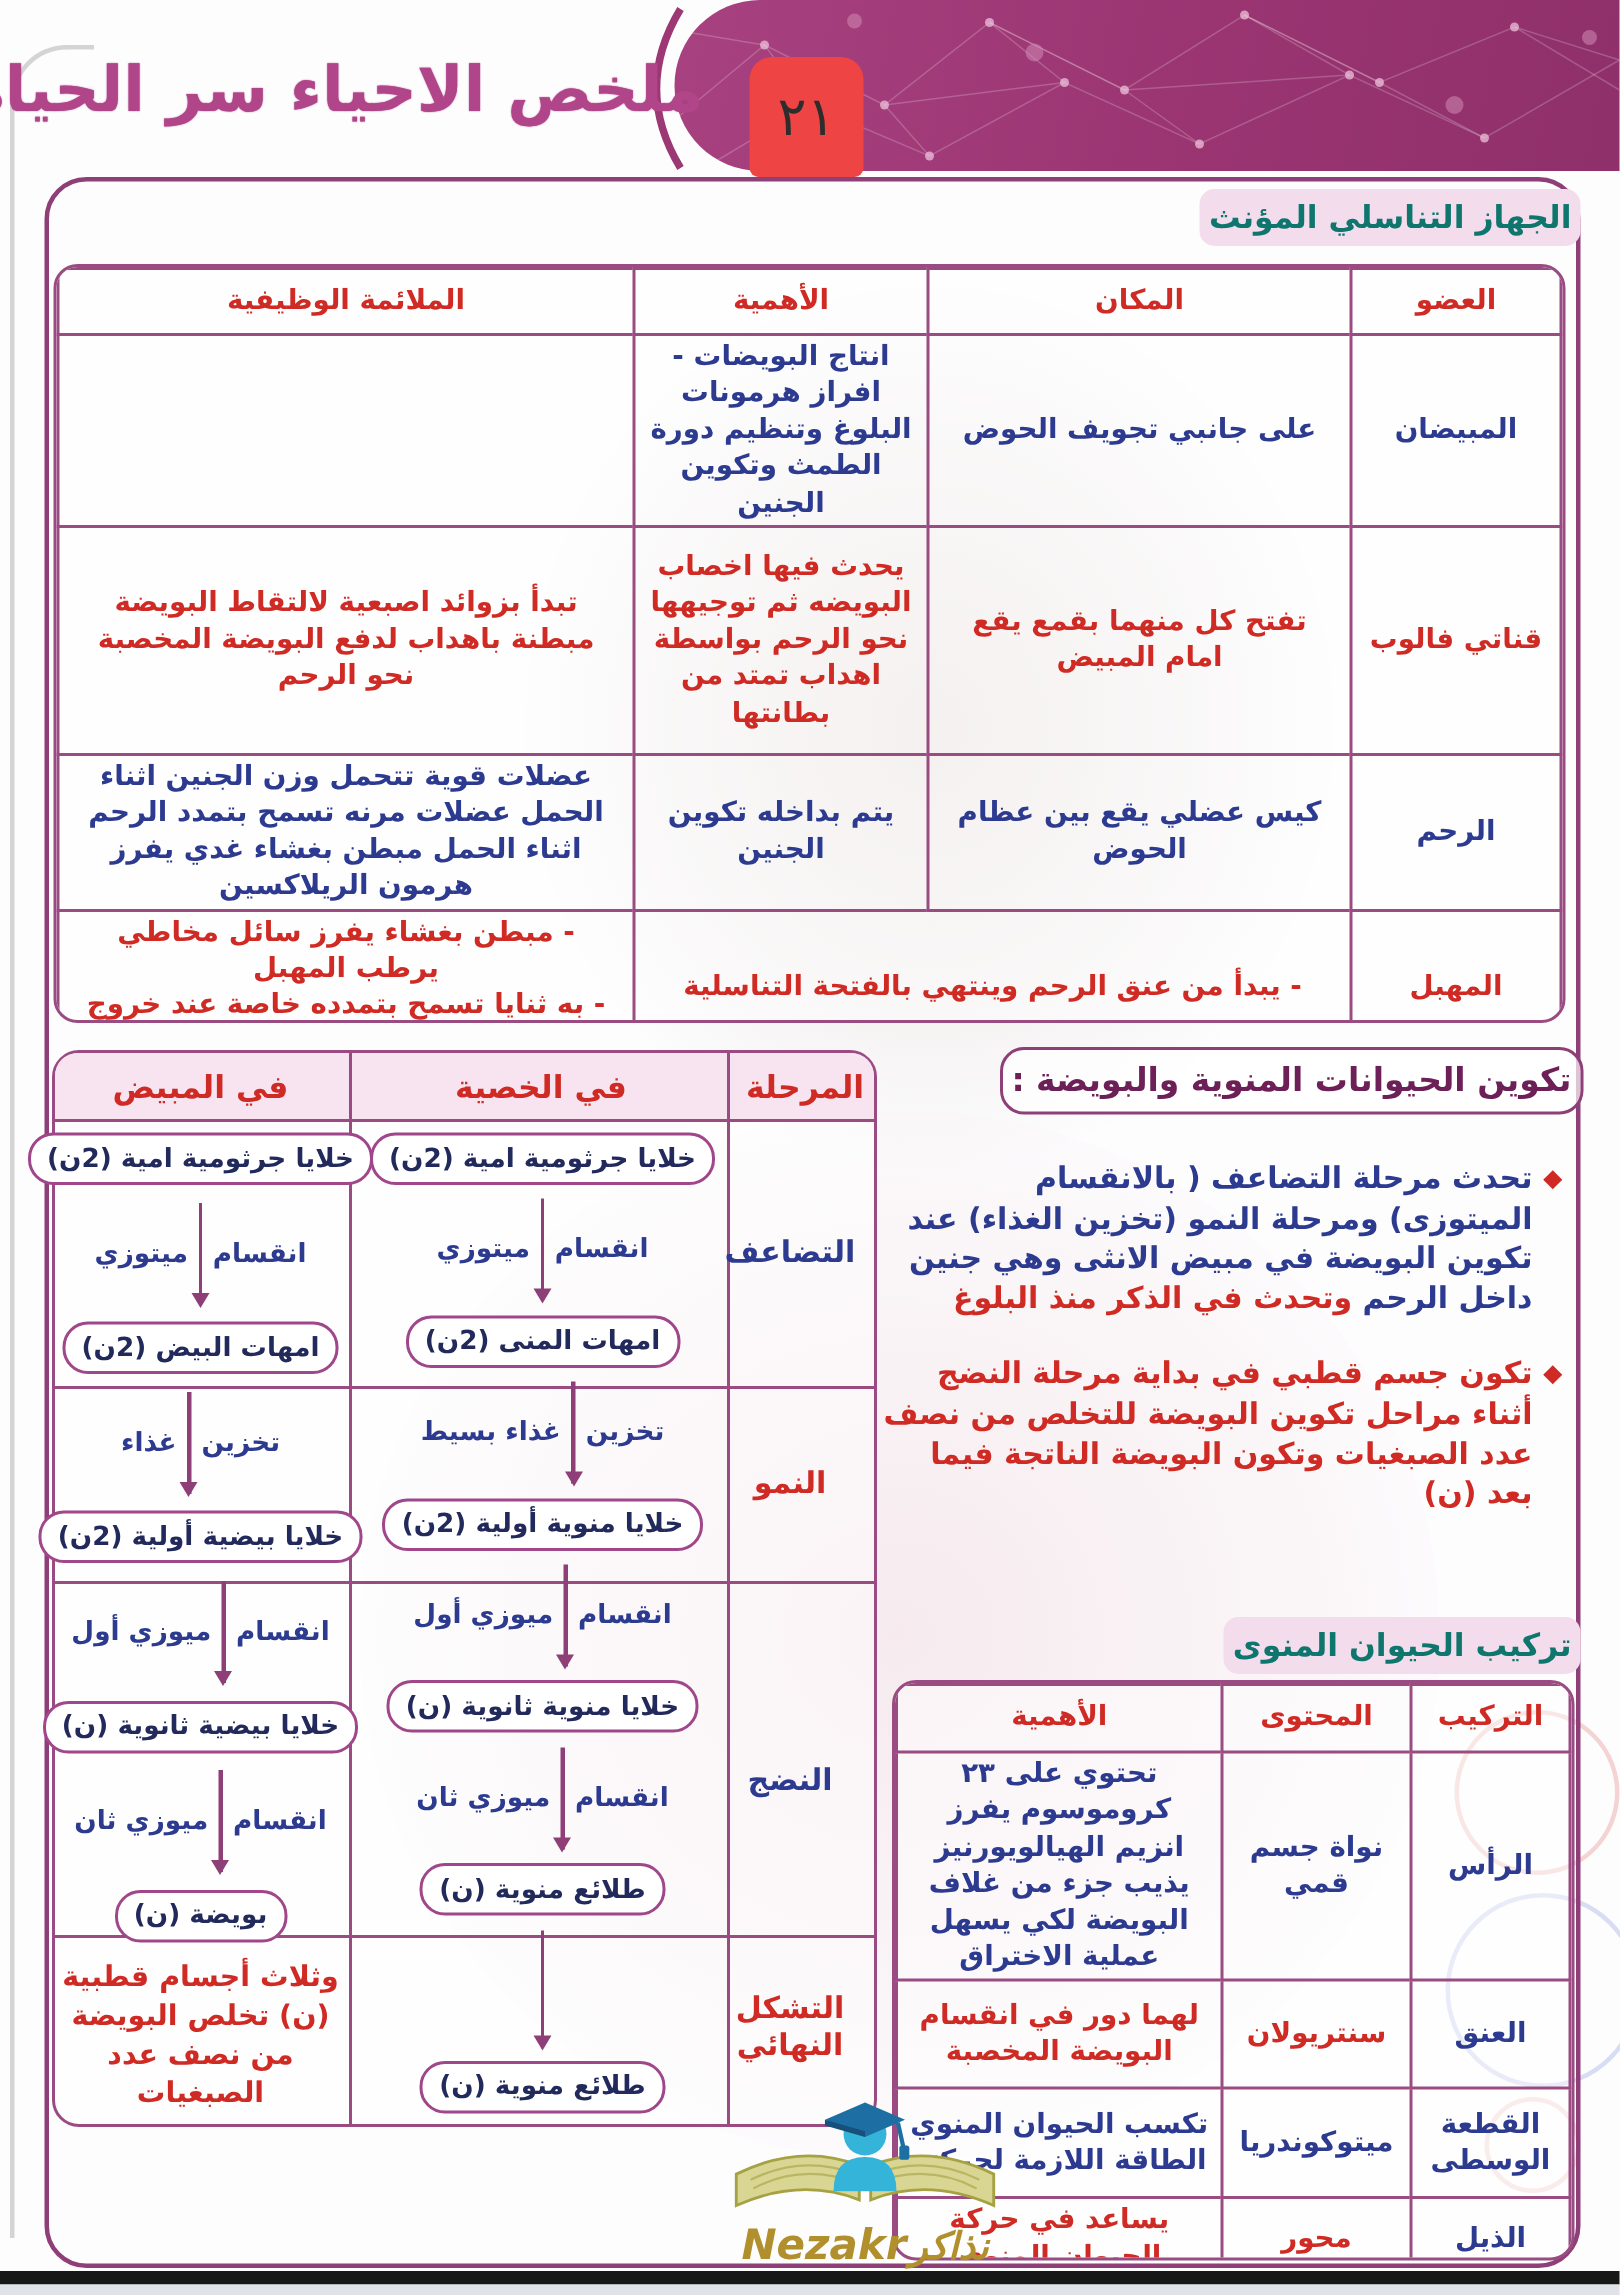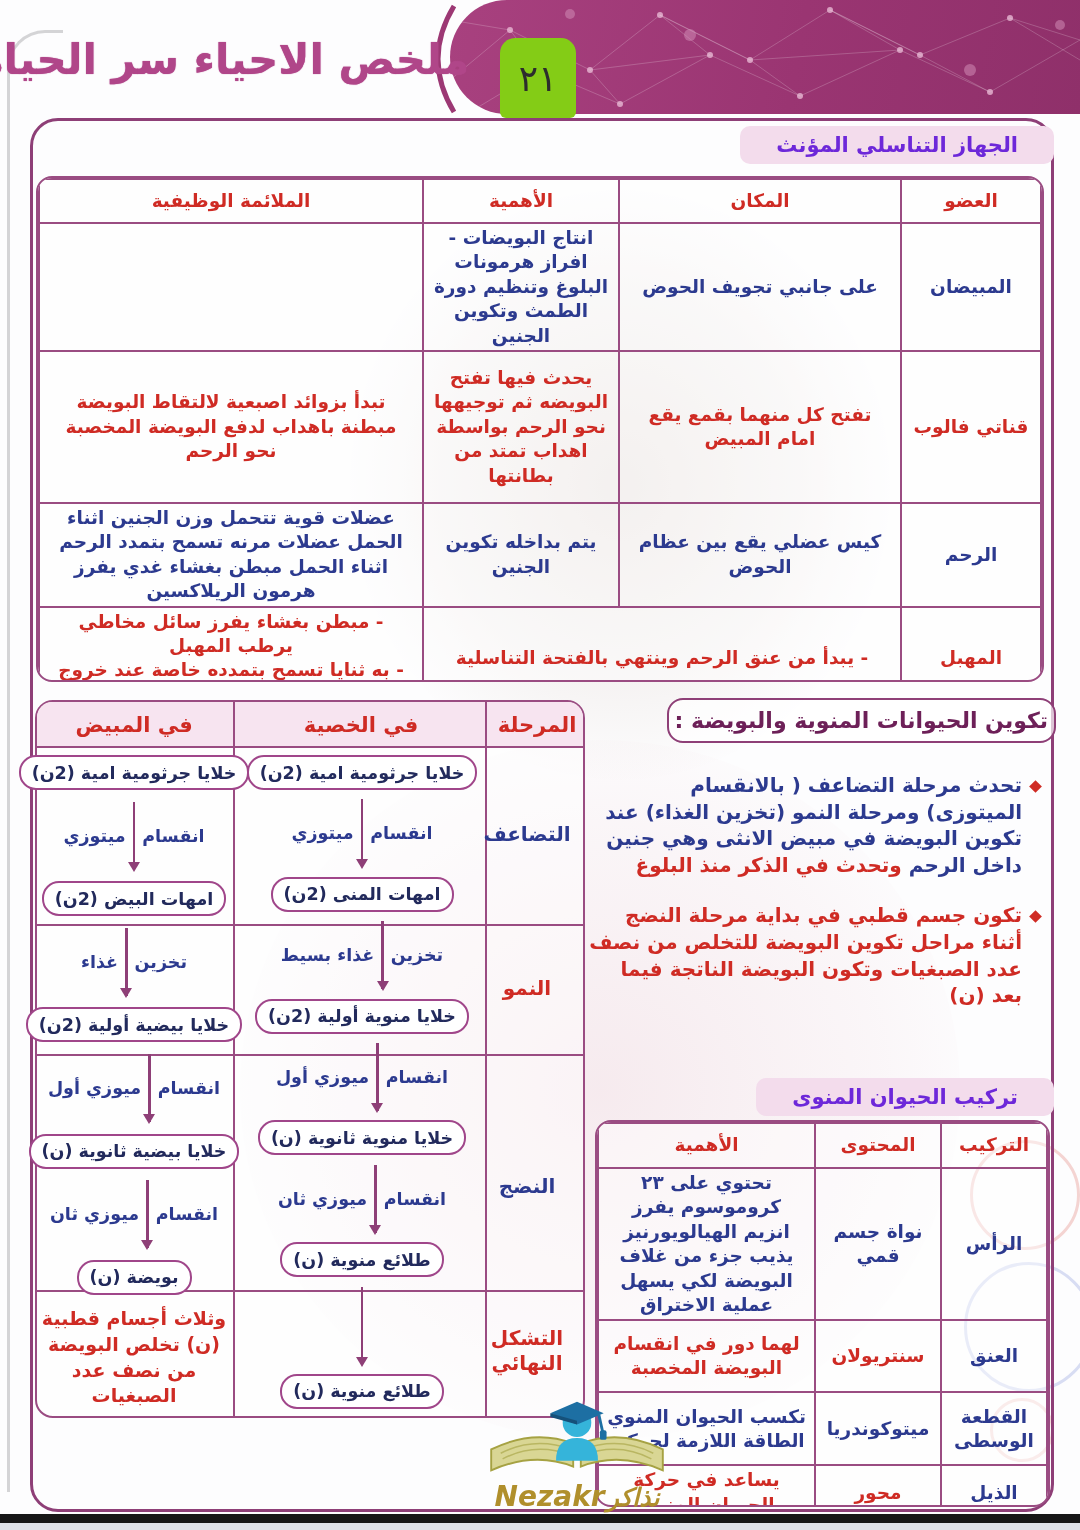--- a/index.html
+++ b/index.html
@@ -24,30 +24,30 @@
   .banner { position:absolute; left:450px; top:0; width:630px; height:114px; z-index:2;
     background:linear-gradient(100deg,#a8417f 0%, #9a3572 55%, #8f306a 100%);
     border-top-left-radius:57px; border-bottom-left-radius:57px; overflow:hidden; }
   .banner svg { position:absolute; inset:0; width:100%; height:100%; }
   .banner-arc { position:absolute; left:414px; top:0px; z-index:2; }
   .page-title { position:absolute; left:8px; top:18px; width:432px; height:82px; z-index:2;
     display:flex; align-items:center; justify-content:center;
     color:#b04689; font-size:42px; font-weight:bold; white-space:nowrap;
     text-shadow:0 0 1px #b04689; }
   .page-tab { position:absolute; left:500px; top:38px; width:76px; height:80px; z-index:3;
-    background:#84cc16; border-radius:15px 15px 6px 6px;
+    background:#ef4444; border-radius:15px 15px 6px 6px;
     display:flex; align-items:center; justify-content:center;
     color:#2d2d2d; font-size:36px; }
 
   
   .frame { position:absolute; left:30px; top:118px; width:1024px; height:1394px;
     border:3px solid #8e3f77; border-radius:28px; z-index:1; }
-  .plabel { position:absolute; z-index:3; background:#f3dcec; color:#6d28d9;
+  .plabel { position:absolute; z-index:3; background:#f3dcec; color:#0f766e;
     font-size:21px; font-weight:bold; border-radius:10px;
-    display:flex; align-items:center; justify-content:center; padding:7px 36px; }
+    display:flex; align-items:center; justify-content:center; padding:7px 6px; }
   .lbl-female { right:26px; top:126px; }
   .lbl-sperm  { right:26px; top:1078px; }
 
   
   .tbl-wrap { position:absolute; border:2.5px solid #9a4c82; border-radius:16px;
     overflow:hidden; z-index:2; background:rgba(255,255,255,0.45); }
   table.tbl { border-collapse:collapse; width:100%; table-layout:fixed; direction:rtl;
     font-weight:bold; text-align:center; }
   table.tbl td { border:2.4px solid #9a4c82; padding:2px 8px; vertical-align:middle;
     font-size:18.5px; line-height:1.32; }
@@ -182,21 +182,21 @@
       </tr>
       <tr class="c-blue" style="height:120px">
         <td>المبيضان</td>
         <td>على جانبي تجويف الحوض</td>
         <td>انتاج البويضات - افراز هرمونات البلوغ وتنظيم دورة الطمث وتكوين الجنين</td>
         <td></td>
       </tr>
       <tr class="c-red" style="height:152px">
         <td>قناتي فالوب</td>
         <td>تفتح كل منهما بقمع يقع امام المبيض</td>
-        <td>يحدث فيها تفتح البويضه ثم توجيهها نحو الرحم بواسطة اهداب تمتد من بطانتها</td>
+        <td>يحدث فيها اخصاب البويضه ثم توجيهها نحو الرحم بواسطة اهداب تمتد من بطانتها</td>
         <td>تبدأ بزوائد اصبعية لالتقاط البويضة مبطنة باهداب لدفع البويضة المخصبة نحو الرحم</td>
       </tr>
       <tr class="c-blue" style="height:93px">
         <td>الرحم</td>
         <td>كيس عضلي يقع بين عظام الحوض</td>
         <td>يتم بداخله تكوين الجنين</td>
         <td>عضلات قوية تتحمل وزن الجنين اثناء الحمل عضلات مرنه تسمح بتمدد الرحم اثناء الحمل مبطن بغشاء غدي يفرز هرمون الريلاكسين</td>
       </tr>
       <tr class="c-red" style="height:97px">
         <td>المهبل</td>

